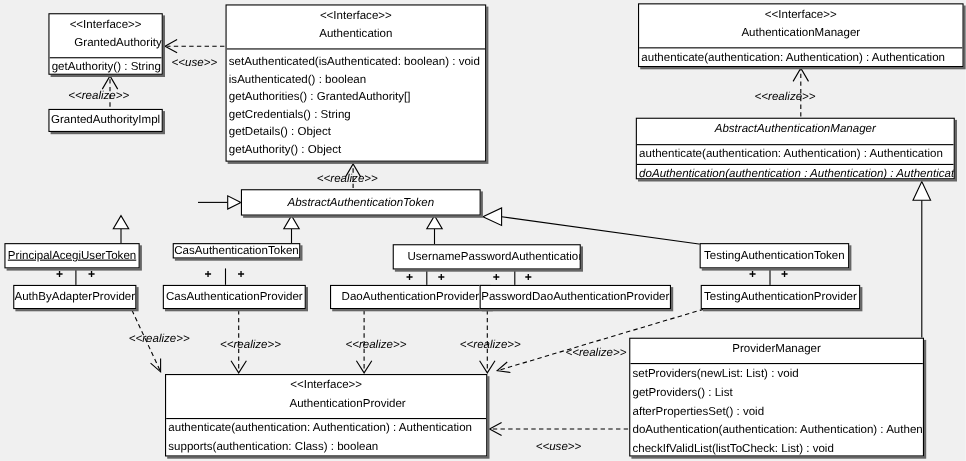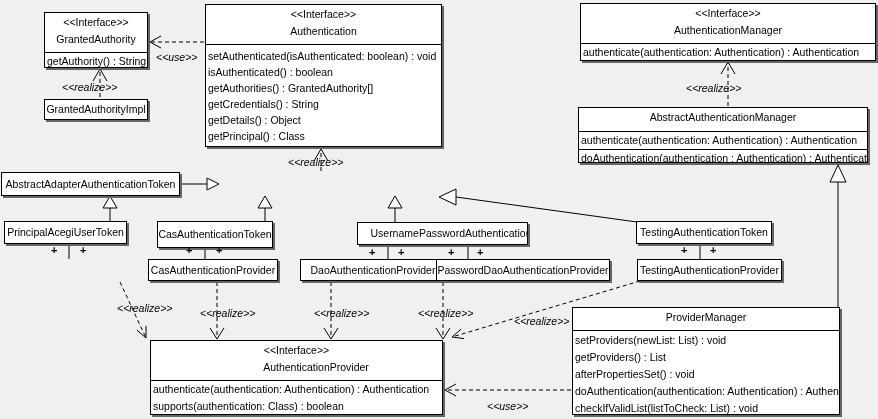--- a/index.html
+++ b/index.html
@@ -12,21 +12,21 @@
   .cbox{
     position:absolute;background:#fff;border:1px solid #000;
     box-shadow:2px 2px 0 #666;box-sizing:border-box;overflow:hidden;
     font-size:10.5px;line-height:13px;
   }
   .ctitle{text-align:center;white-space:nowrap;padding-top:3px;}
   .ctitle.sep{border-bottom:1px solid #000;}
   .oneline{display:flex;align-items:center;justify-content:center;padding-top:0;}
   .mrow{height:16px;line-height:16px;padding-left:2px;white-space:nowrap;}
   .mrow.tall{height:17px;line-height:17px;}
-  .it{}
+  .it{font-style:italic;}
   .msep{border-top:1px solid #000;}
   .elabel{position:absolute;font-size:10.5px;white-space:nowrap;font-style:italic;}
   .plus{position:absolute;font-size:11px;font-weight:bold;}
   svg line,svg polyline{stroke:#000;stroke-width:1;fill:none;}
   svg polygon{stroke:#000;stroke-width:1;fill:#fff;}
   .dash{stroke-dasharray:4 3;}
 </style>
 </head>
 <body>
 
@@ -104,79 +104,82 @@
     <line x1="69" y1="244" x2="69" y2="259"></line>
     <line x1="205" y1="244" x2="205" y2="259"></line>
     <line x1="388" y1="245" x2="388" y2="259"></line>
     <line x1="468" y1="245" x2="468" y2="259"></line>
     <line x1="700" y1="244" x2="700" y2="259"></line>
   </svg>
 
   <div class="cbox" style="left:44px;top:12px;width:104px;height:56px;">
     <div class="ctitle sep" style="height:36px;">
       <div>&lt;&lt;Interface&gt;&gt;</div>
-      <div style="padding-top:4px;">GrantedAuthority</div>
+      <div style="padding-top:4px;text-align:right;">GrantedAuthority</div>
     </div>
     <div class="mrow">getAuthority() : String</div>
   </div>
 
   <div class="cbox ctitle oneline" style="left:44px;top:99px;width:104px;height:21px;text-align:right;">
     <span>GrantedAuthorityImpl</span>
   </div>
 
   <div class="cbox" style="left:205px;top:4px;width:237px;height:143px;">
     <div class="ctitle sep" style="height:36px;">
       <div>&lt;&lt;Interface&gt;&gt;</div>
       <div style="padding-top:4px;">Authentication</div>
     </div>
     <div style="padding-top:3px;">
       <div class="mrow">setAuthenticated(isAuthenticated: boolean) : void</div>
       <div class="mrow">isAuthenticated() : boolean</div>
       <div class="mrow">getAuthorities() : GrantedAuthority[]</div>
       <div class="mrow">getCredentials() : String</div>
       <div class="mrow">getDetails() : Object</div>
-      <div class="mrow">getPrincipal() : Class</div>
+      <div class="mrow">getAuthority() : Object</div>
     </div>
   </div>
 
   <div class="cbox" style="left:580px;top:3px;width:296px;height:58px;">
     <div class="ctitle sep" style="height:36px;">
       <div>&lt;&lt;Interface&gt;&gt;</div>
       <div style="padding-top:4px;">AuthenticationManager</div>
     </div>
     <div class="mrow tall">authenticate(authentication: Authentication) : Authentication</div>
   </div>
 
   <div class="cbox" style="left:578px;top:107px;width:290px;height:56px;">
     <div class="ctitle sep it" style="height:20px;">AbstractAuthenticationManager</div>
     <div class="mrow tall">authenticate(authentication: Authentication) : Authentication</div>
     <div class="mrow tall msep it">doAuthentication(authentication : Authentication) : Authentication</div>
   </div>
 
-  <div class="cbox ctitle oneline it" style="left:1px;top:172px;width:179px;height:24px;">
-    <span>AbstractAdapterAuthenticationToken</span>
-  </div>
-
-
-  <div class="cbox ctitle oneline" style="left:4px;top:221px;width:123px;height:23px;">
+
+  <div class="cbox ctitle oneline it" style="left:219px;top:172px;width:218px;height:24px;">
+    <span>AbstractAuthenticationToken</span>
+  </div>
+
+  <div class="cbox ctitle oneline" style="left:4px;top:221px;width:123px;height:23px;text-decoration:underline;">
     <span>PrincipalAcegiUserToken</span>
   </div>
 
-  <div class="cbox ctitle oneline" style="left:157px;top:221px;width:116px;height:27px;">
+  <div class="cbox ctitle oneline" style="left:157px;top:221px;width:116px;height:14px;">
     <span>CasAuthenticationToken</span>
   </div>
 
   <div class="cbox ctitle oneline" style="left:357px;top:222px;width:171px;height:23px;padding-left:45px;">
     <span>UsernamePasswordAuthenticationToken</span>
   </div>
 
   <div class="cbox ctitle oneline" style="left:636px;top:221px;width:136px;height:23px;">
     <span>TestingAuthenticationToken</span>
   </div>
 
+  <div class="cbox ctitle oneline" style="left:12px;top:259px;width:112px;height:22px;">
+    <span>AuthByAdapterProvider</span>
+  </div>
 
   <div class="cbox ctitle oneline" style="left:148px;top:259px;width:130px;height:22px;">
     <span>CasAuthenticationProvider</span>
   </div>
 
   <div class="cbox ctitle oneline" style="left:300px;top:259px;width:146px;height:22px;">
     <span>DaoAuthenticationProvider</span>
   </div>
 
   <div class="cbox ctitle oneline" style="left:436px;top:259px;width:174px;height:22px;">

